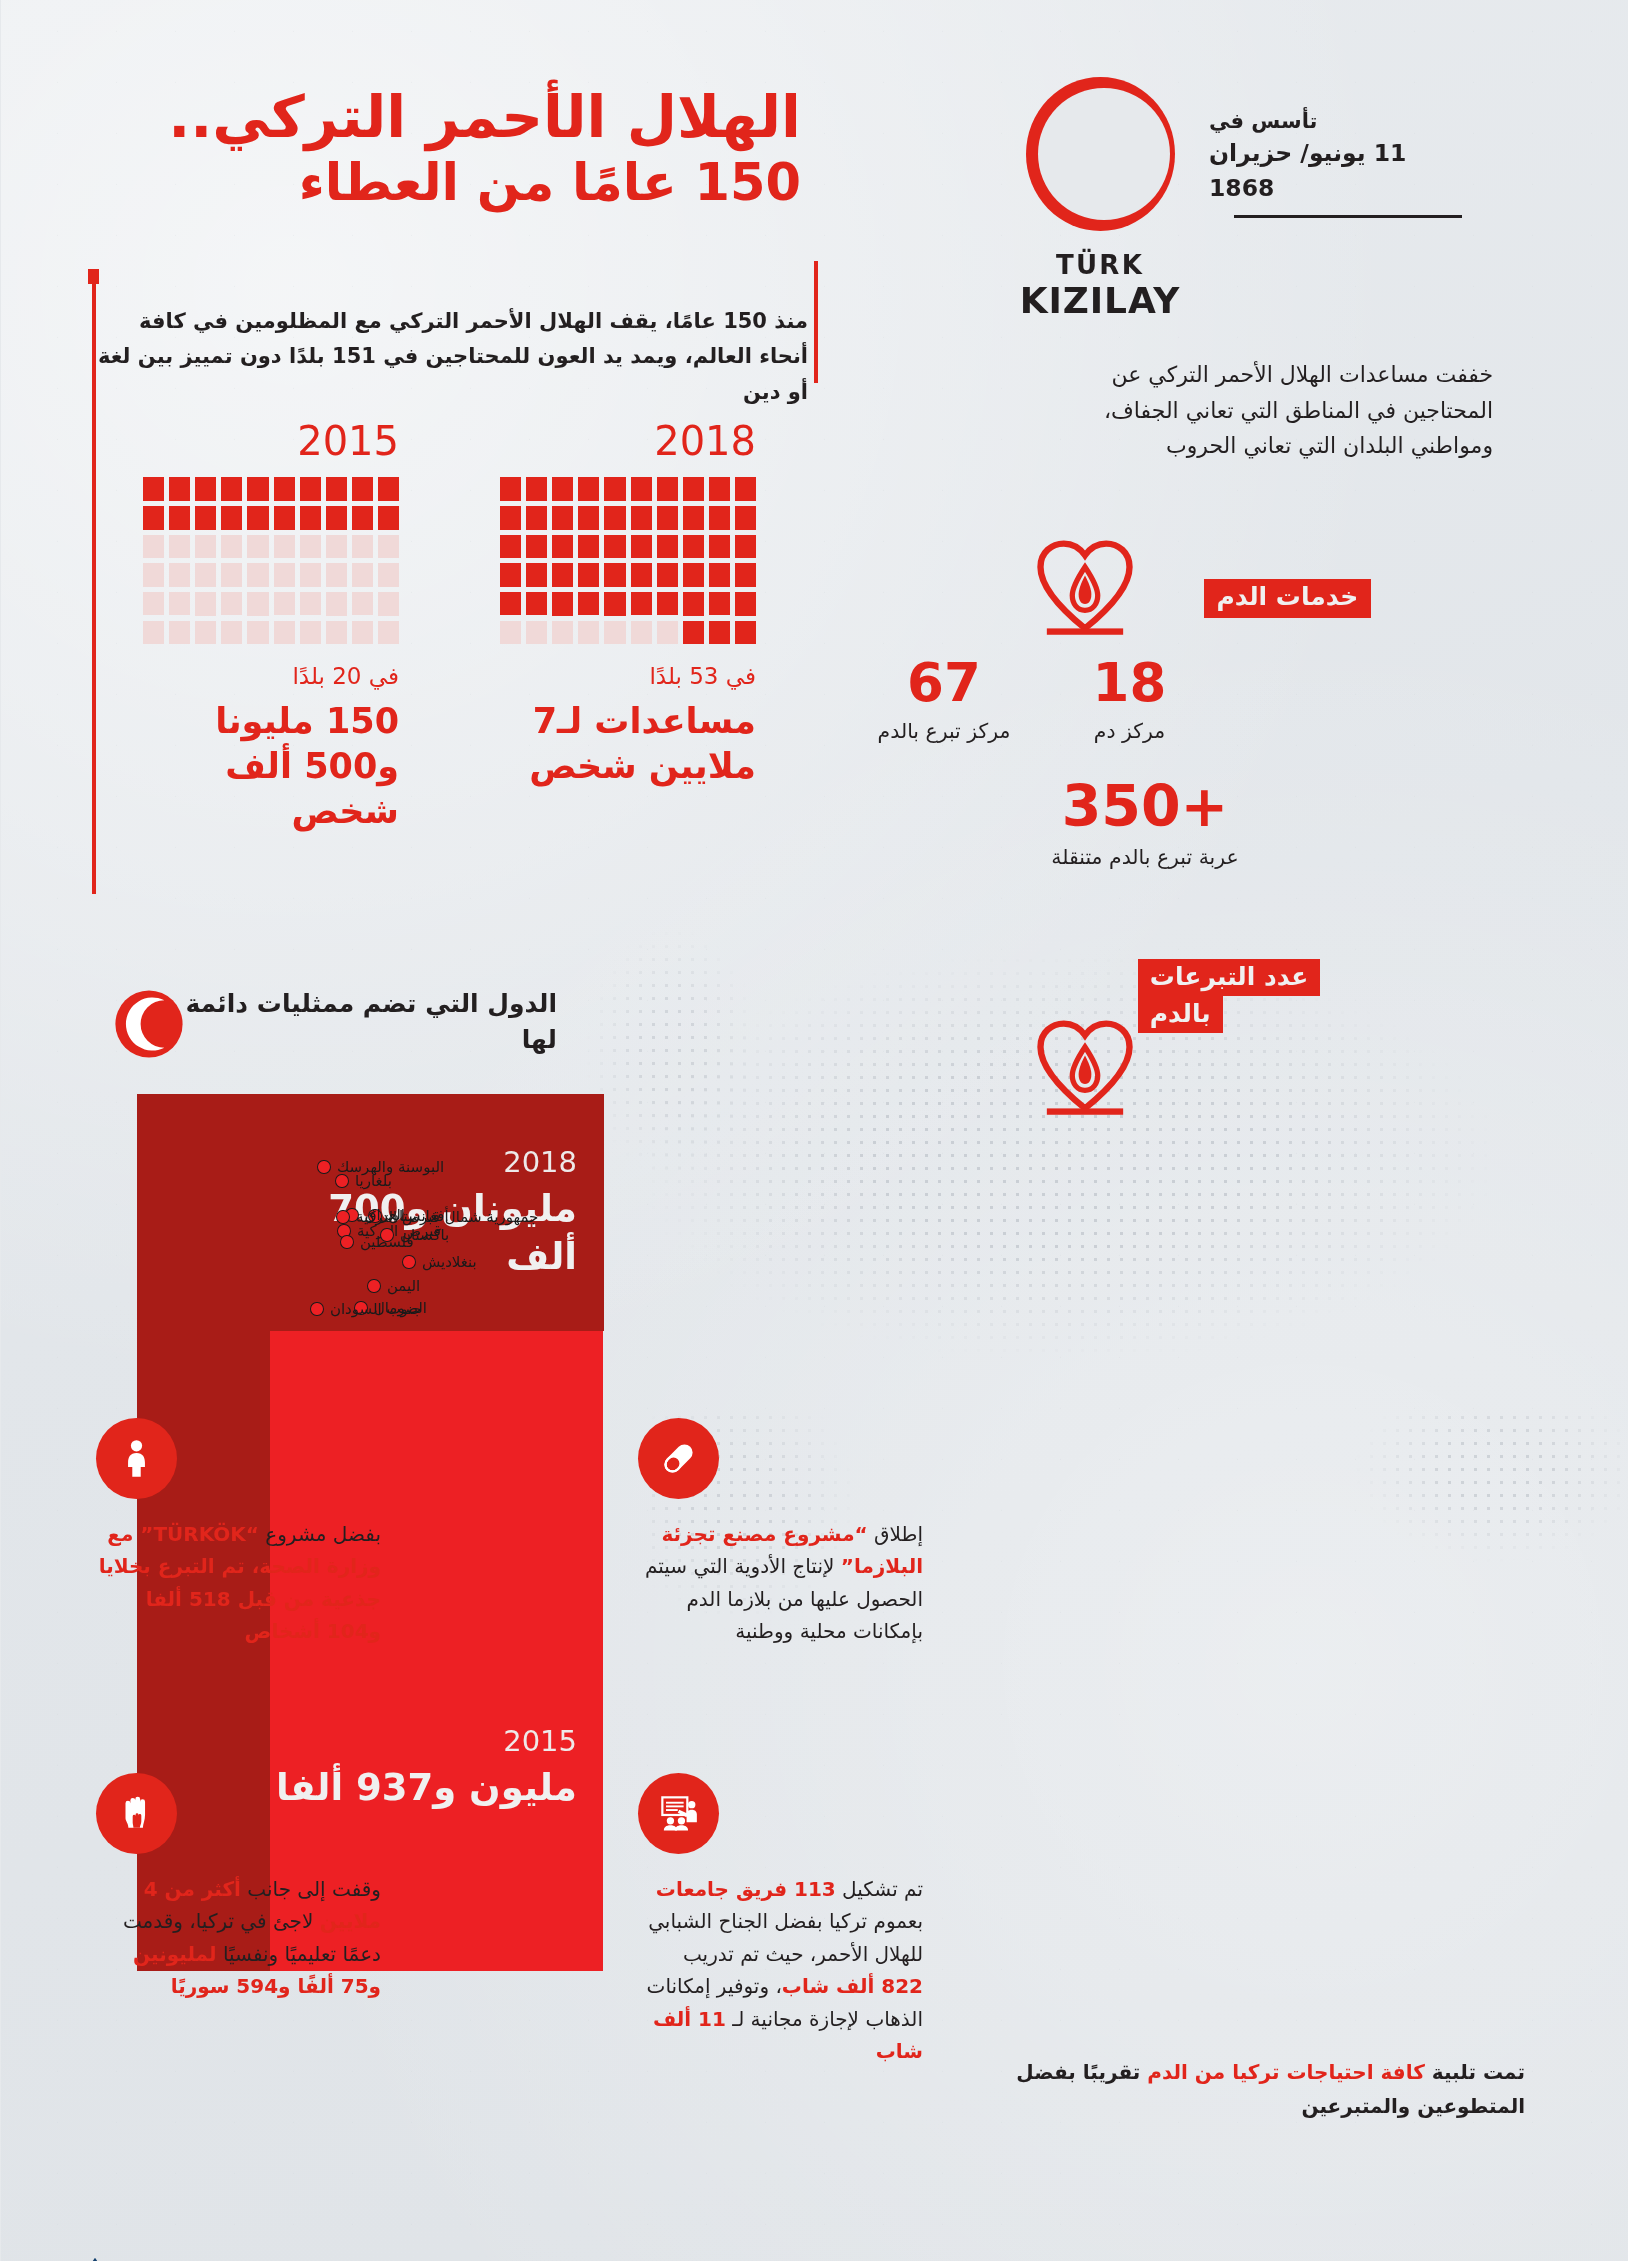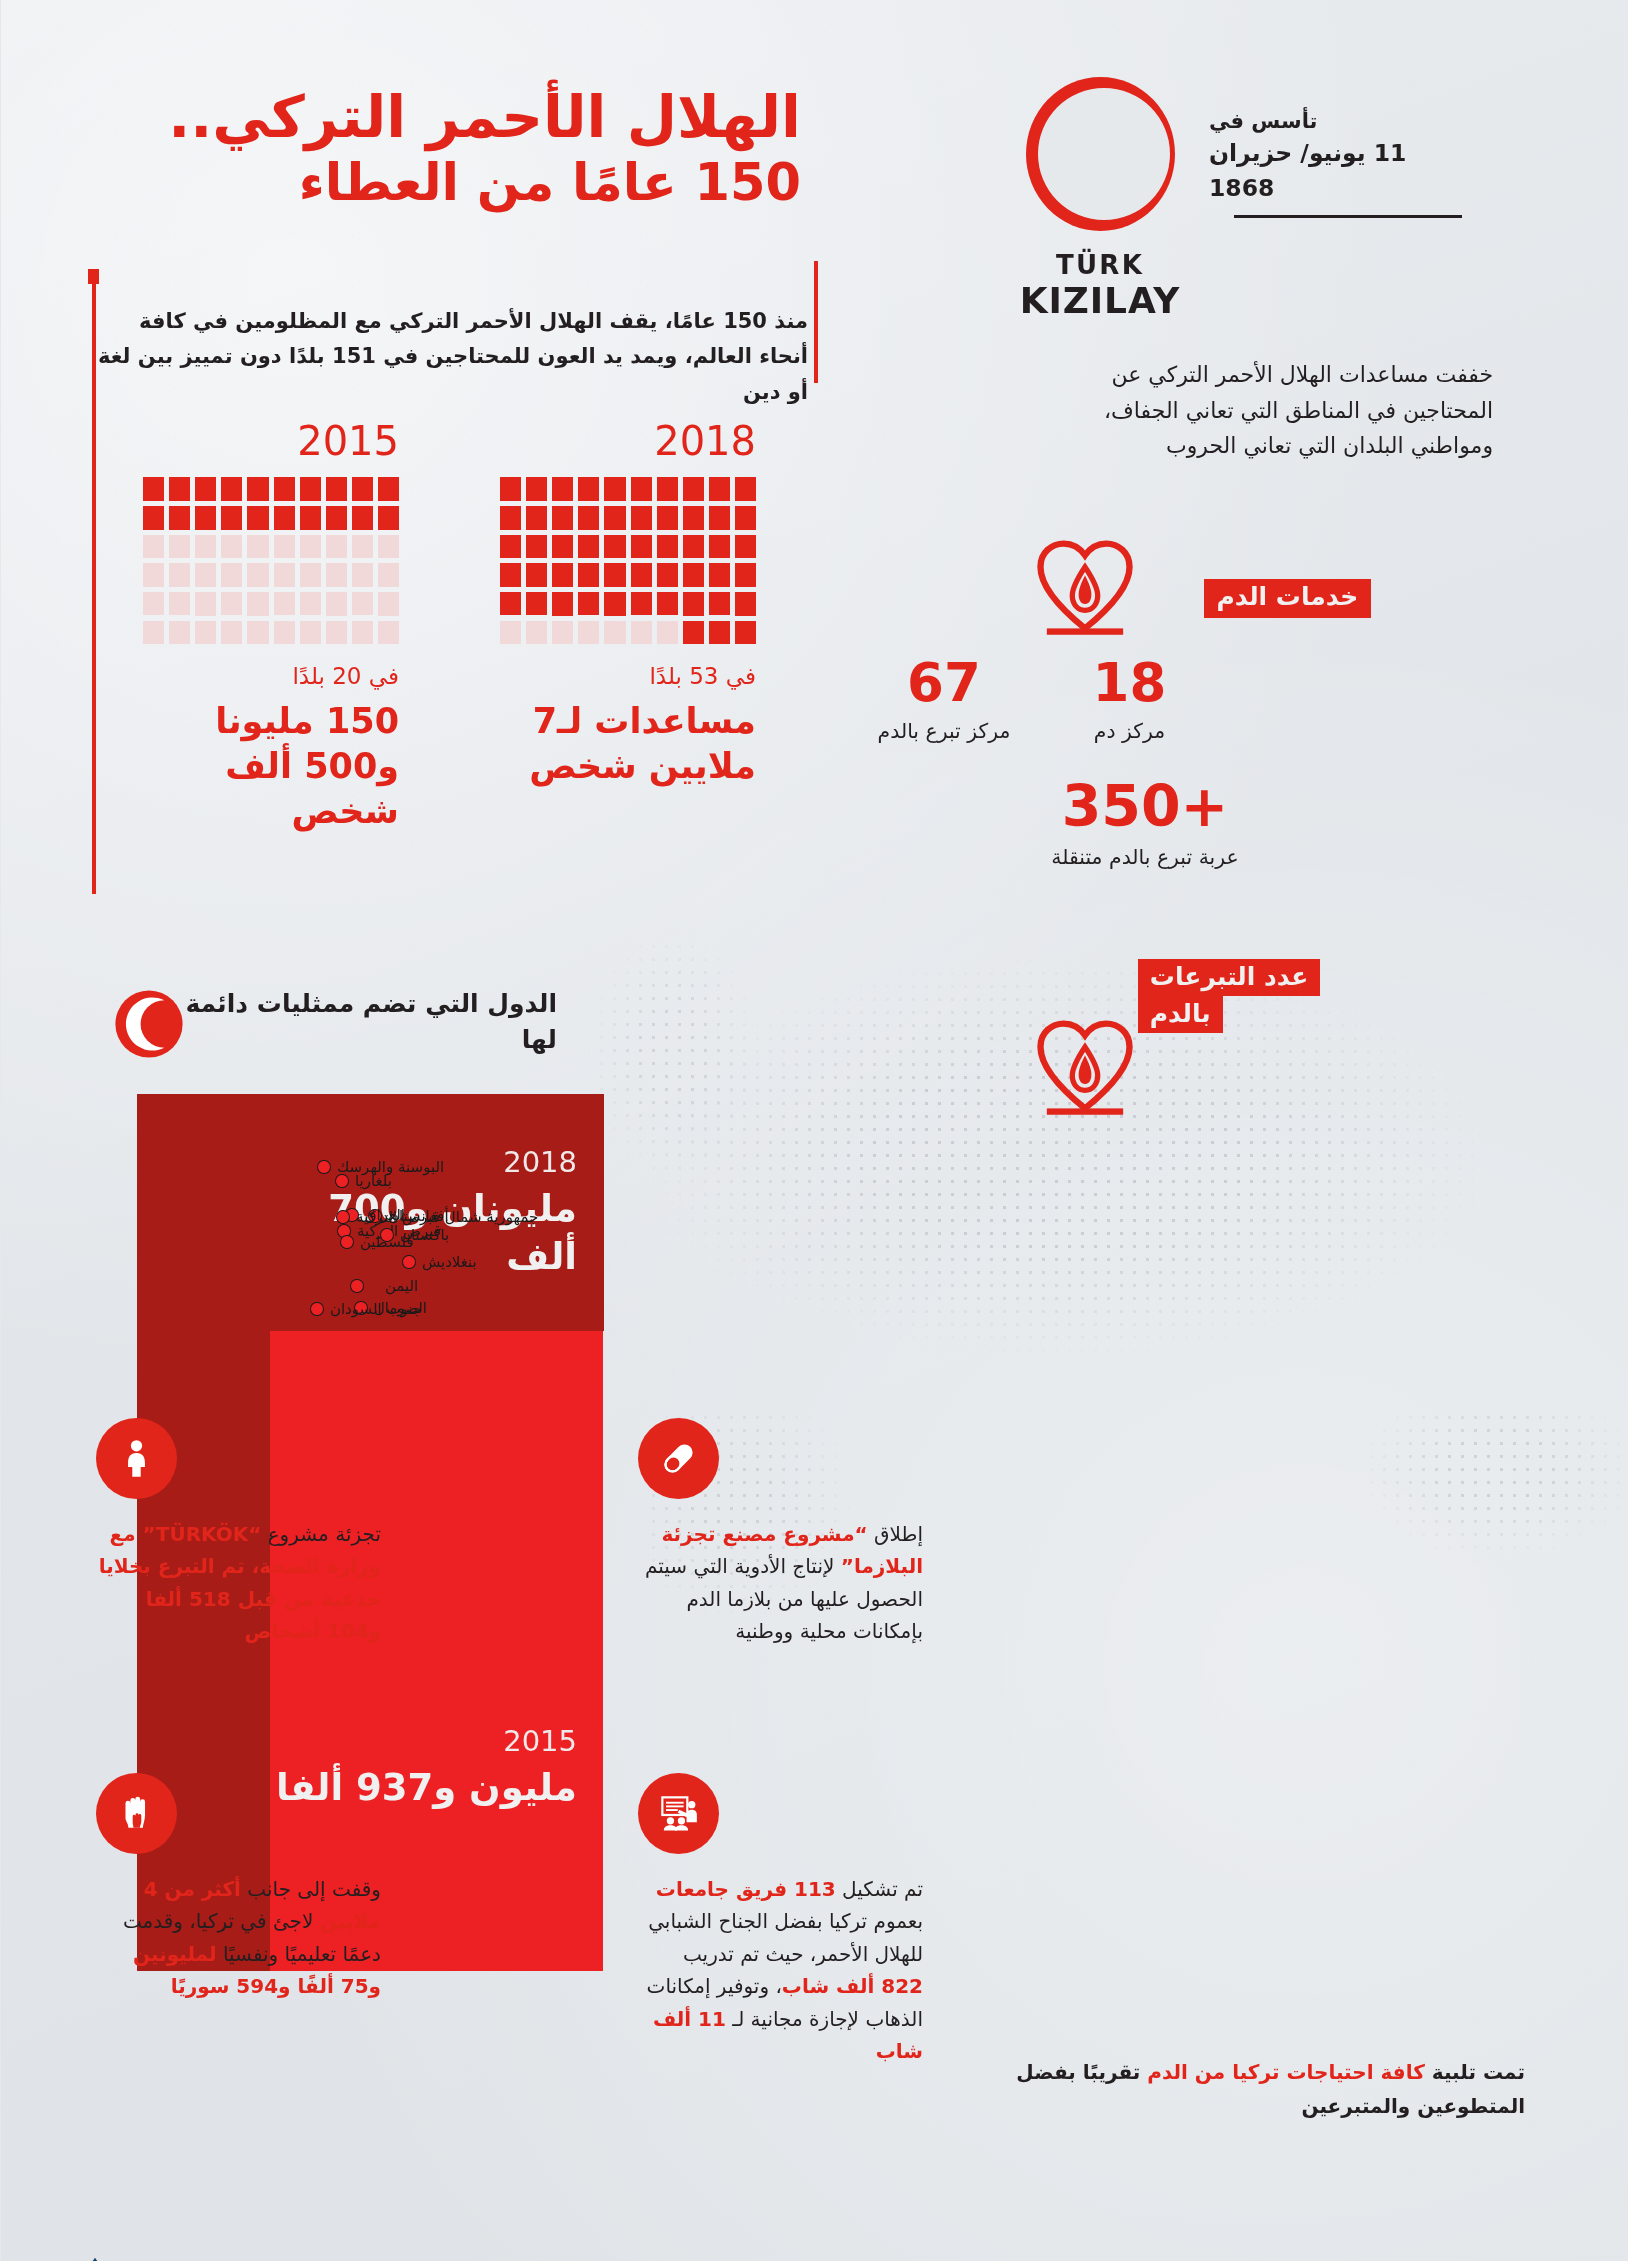--- a/index.html
+++ b/index.html
@@ -457,42 +457,42 @@
         <span class="nm ar">باكستان</span>
       </div>
       <div class="pin lbl-left" style="left: 340px; top: 1233px;">
         <span class="nm ar">فلسطين</span>
         <span class="dot"></span>
       </div>
       <div class="pin lbl-right" style="left: 402px; top: 1253px;">
         <span class="dot"></span>
         <span class="nm ar">بنغلاديش</span>
       </div>
-      <div class="pin lbl-left" style="left: 350px; top: 1277px; gap: 15px;">
+      <div class="pin lbl-left" style="left: 367px; top: 1277px;">
         <span class="nm ar">اليمن</span>
         <span class="dot"></span>
       </div>
       <div class="pin lbl-left" style="left: 354px; top: 1299px;">
         <span class="nm ar">الصومال</span>
         <span class="dot"></span>
       </div>
       <div class="pin lbl-left" style="left: 310px; top: 1300px;">
         <span class="nm ar">جنوب السودان</span>
         <span class="dot"></span>
       </div>
     </div>
 
   <div class="card" id="card-turkok">
     <div class="circ">
       <svg viewBox="0 0 64 64" width="45" height="45" aria-hidden="true">
         <circle cx="32" cy="14" r="8" fill="#fff"></circle>
         <path d="M32 24 C 23 24, 20 30, 20 38 L 20 44 L 26 44 L 26 58 L 38 58 L 38 44 L 44 44 L 44 38 C 44 30, 41 24, 32 24 Z" fill="#fff"></path>
       </svg>
     </div>
-    <div class="txt ar"><span>تجزئة مشروع </span><b>“TÜRKÖK” مع وزارة الصحة، تم التبرع بخلايا جذعية من قبل 518 ألفا و104 أشخاص</b></div>
+    <div class="txt ar"><span>بفضل مشروع </span><b>“TÜRKÖK” مع وزارة الصحة، تم التبرع بخلايا جذعية من قبل 518 ألفا و104 أشخاص</b></div>
   </div>
 
   <div class="card" id="card-plasma">
     <div class="circ">
       <svg viewBox="0 0 64 64" width="45" height="45" aria-hidden="true">
         <g transform="rotate(-45 32 32)">
           <rect x="10" y="22" width="44" height="20" rx="10" fill="#fff"></rect>
           <rect x="10" y="22" width="22" height="20" rx="10" fill="#e1251b"></rect>
           <rect x="10" y="22" width="22" height="20" rx="10" fill="none" stroke="#fff" stroke-width="3.2"></rect>
           <rect x="10" y="22" width="44" height="20" rx="10" fill="none" stroke="#fff" stroke-width="3.2"></rect>

